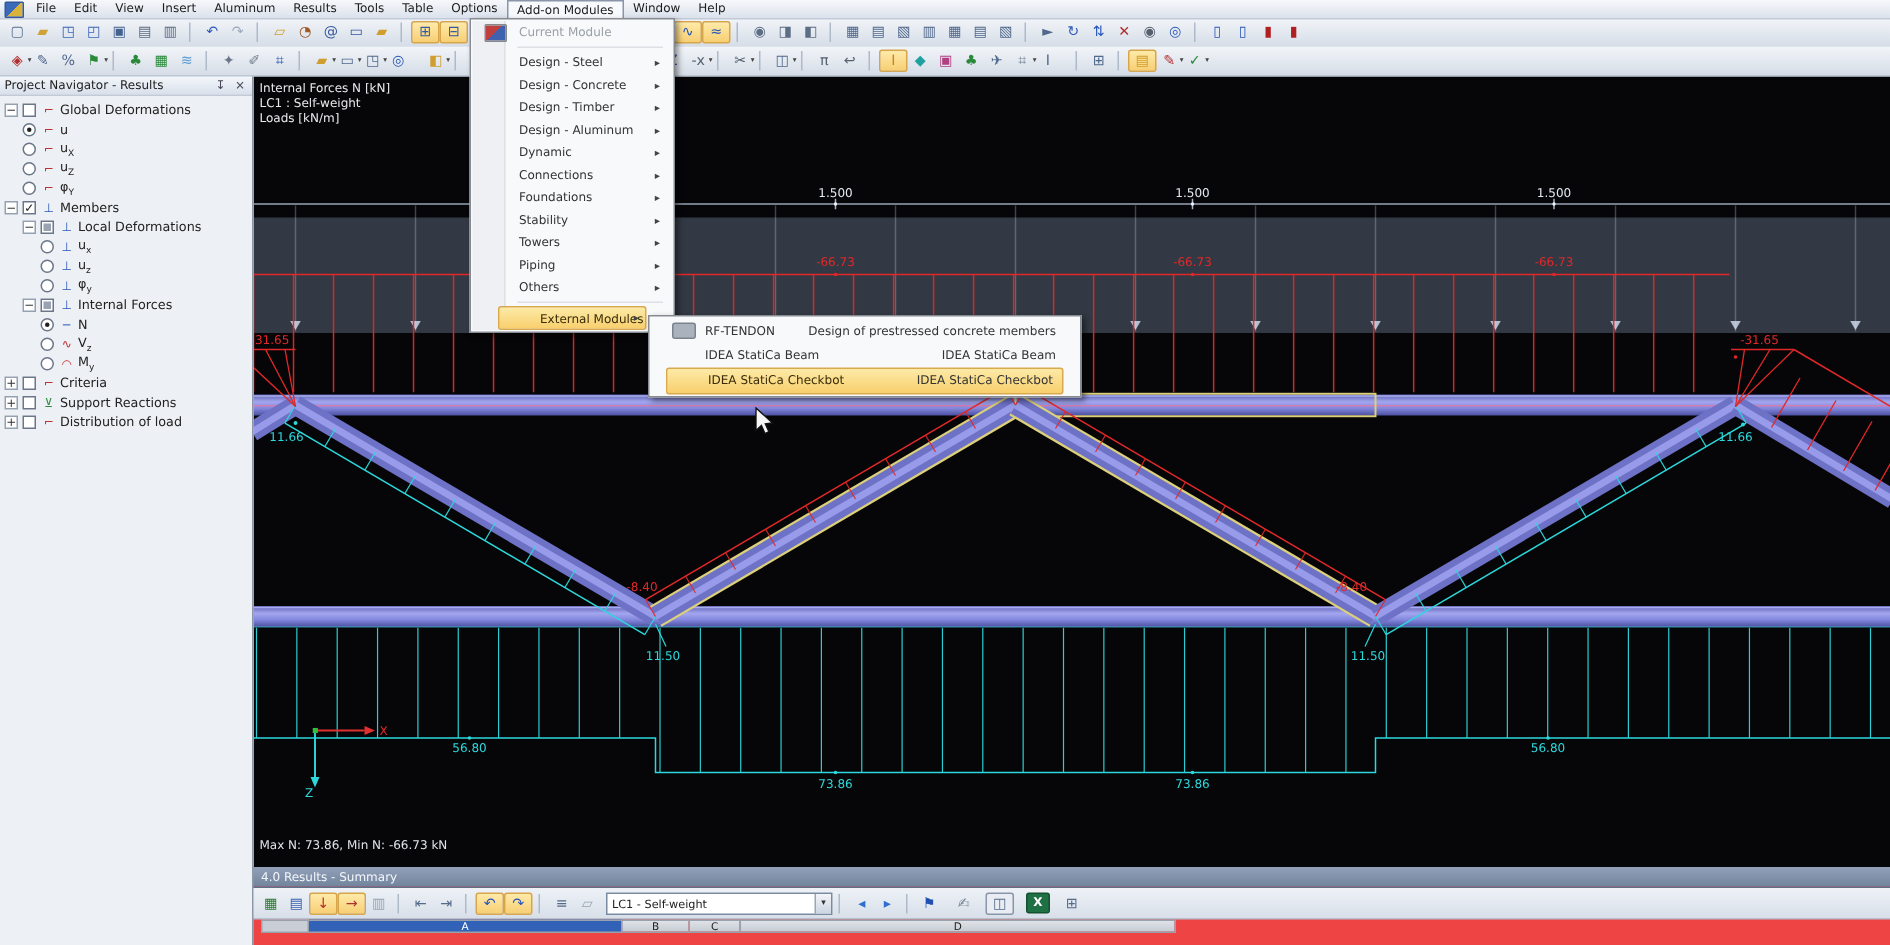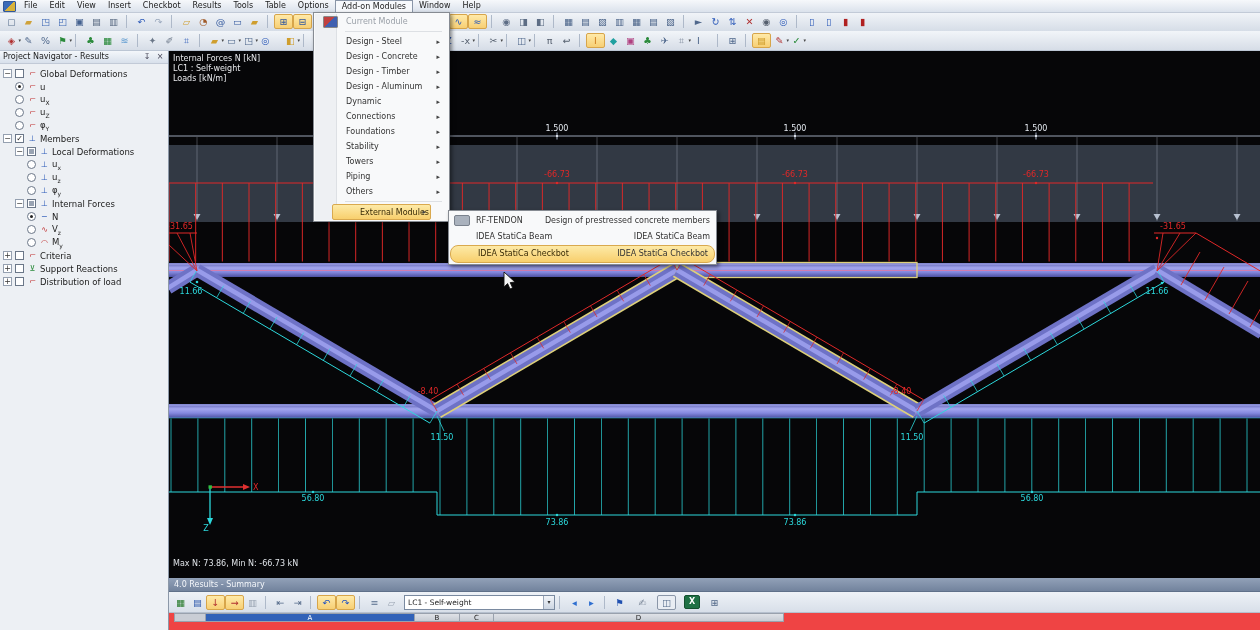--- a/index.html
+++ b/index.html
@@ -73,42 +73,42 @@
   #menu1 .gutter{position:absolute;left:1px;top:1px;bottom:1px;width:21px;background:#eef0f3;border-right:1px solid #dde0e4;}
   .m1row{position:relative;height:15px;display:flex;align-items:center;font-size:8px;color:#333;}
   .m1row .lbl{margin-left:27px;}
   .m1row .arr{position:absolute;right:4px;font-size:7px;color:#444;}
   .m1row.dis{color:#9aa0a8;}
   .m1row.hl{background:linear-gradient(#fdeaa7,#f8cf6d);border:1px solid #d9a94e;border-radius:2px;
             margin:0 13px;height:14px;color:#3a2c08;}
   .msep{height:1px;background:#dde0e4;margin:2px 2px 2px 26px;}
   .modicon{position:absolute;left:4px;width:13px;height:10px;border-radius:1px;
            background:linear-gradient(135deg,#c04040 0 45%,#4060b0 45% 100%);border:1px solid #888;}
-  #menu2{left:432px;top:210px;width:267px;padding:1px 0;margin-left:16px;}
+  #menu2{left:432px;top:210px;width:267px;padding:1px 10px;}
   .m2row{position:relative;height:16.4px;display:flex;align-items:center;font-size:8px;color:#333;}
   .m2row .nm{margin-left:27px;}
   .m2row .dsc{position:absolute;right:6px;color:#333;}
-  .m2row.hl{background:linear-gradient(#fdeaa7,#f8cf6d);border:1px solid #d9a94e;border-radius:8px;
+  .m2row.hl{background:linear-gradient(#fdeaa7,#f8cf6d);border:1px solid #d9a94e;border-radius:2px;
             margin:0 1px;color:#3a2c08;}
   .m2icon{position:absolute;left:5px;width:14px;height:9px;background:#aab2bd;border:1px solid #7a828d;
           border-radius:2px;}
   #cursor{left:503px;top:271px;z-index:99;}
 </style>
 </head>
 <body>
 
 <div id="app">
 
   <div id="menubar" class="abs">
     <div id="appicon"></div>
   <div class="mi">File</div>
       <div class="mi">Edit</div>
       <div class="mi">View</div>
       <div class="mi">Insert</div>
-      <div class="mi">Checkbot</div>
+      <div class="mi">Aluminum</div>
       <div class="mi">Results</div>
       <div class="mi">Tools</div>
       <div class="mi">Table</div>
       <div class="mi">Options</div>
       <div class="mi active">Add-on Modules</div>
       <div class="mi">Window</div>
       <div class="mi">Help</div>
     </div>
 
   <div id="tb1" class="abs tbar">

